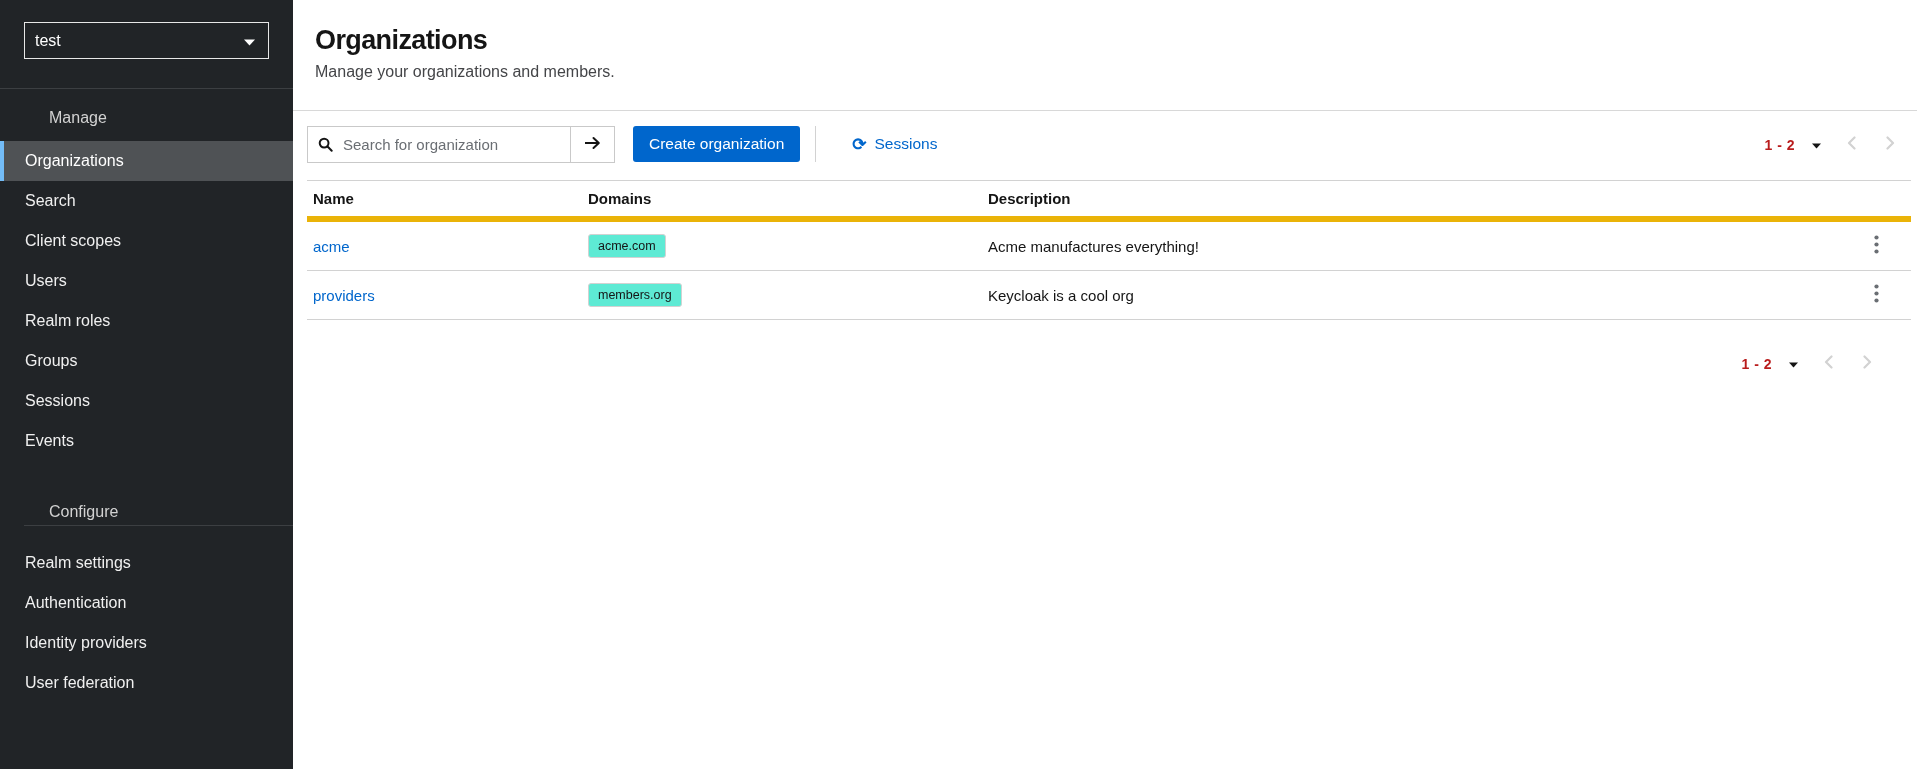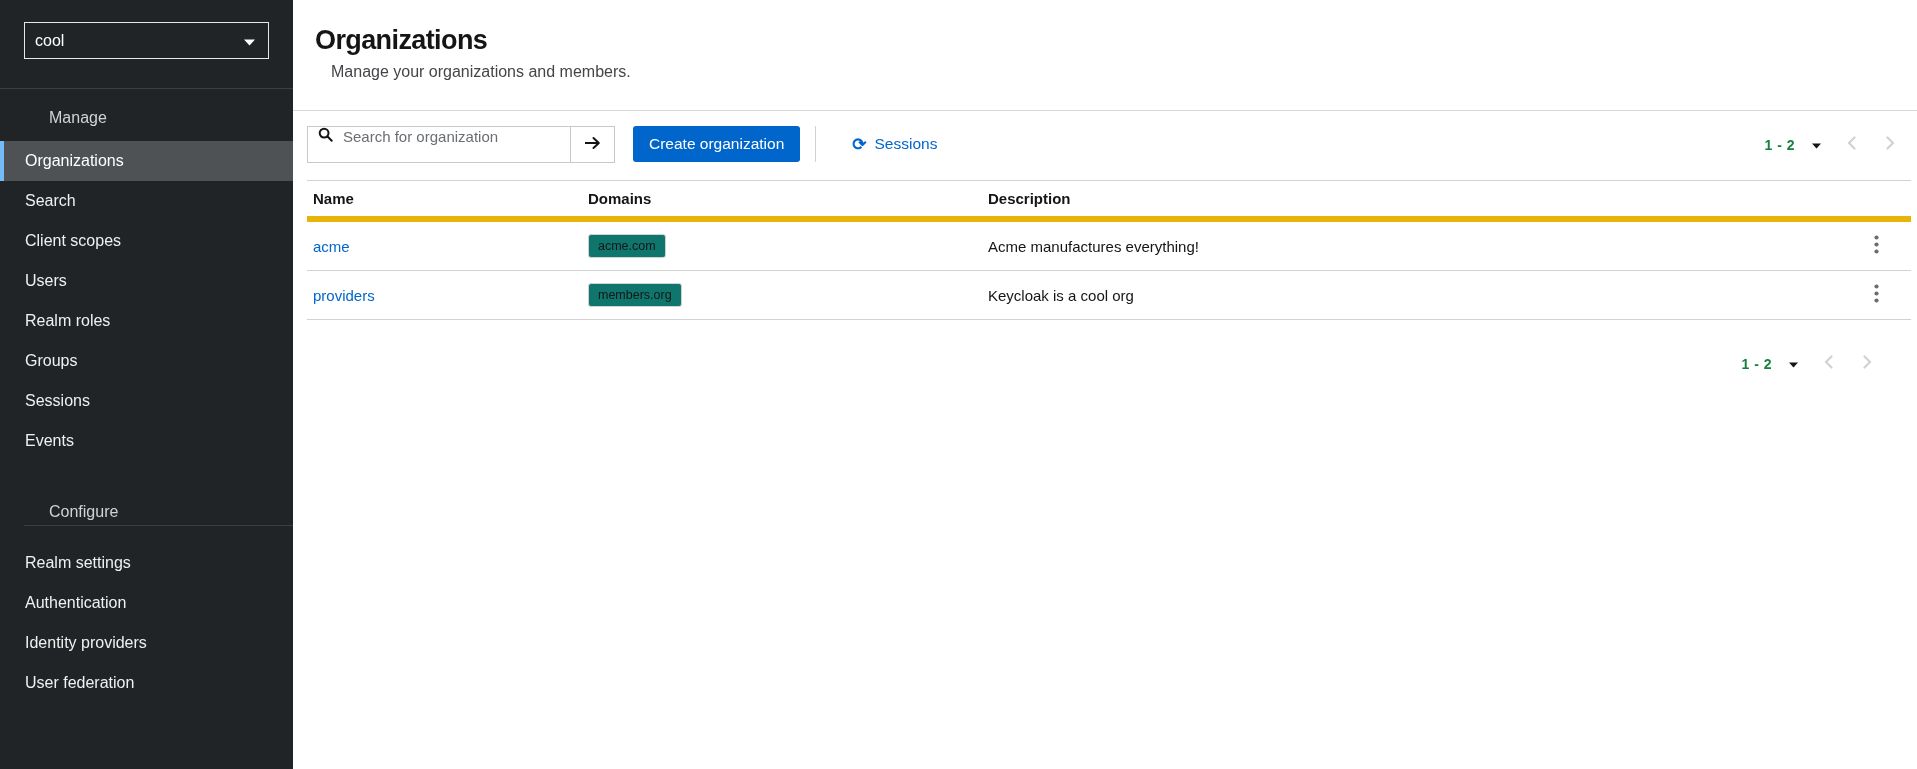--- a/index.html
+++ b/index.html
@@ -46,32 +46,32 @@
   .main { flex:1; display:flex; flex-direction:column; background:#fff; min-width:0; }
 
   .page-header {
     height:111px; padding:26px 24px 0 22px;
     border-bottom:1px solid #d8d8d8;
   }
   .page-title {
     margin:0; font-size:27px; line-height:29px; font-weight:bold;
     letter-spacing:-0.6px; color:#151515;
   }
-  .page-subtitle { margin:8px 0 0 16px; font-size:16px; color:#444548; }
+  .page-subtitle { margin:8px 0 0 0; font-size:16px; color:#444548; }
 
   
   .toolbar {
     height:69px; padding:15px 22px 0 14px;
     display:flex; align-items:flex-start; position:relative;
   }
   .search-group {
     display:flex; width:308px; height:37px;
     border:1px solid #c9c9c9; background:#fff;
   }
-  .search-input-wrap { flex:1; display:flex; align-items:flex-start; padding-left:10px; }
+  .search-input-wrap { flex:1; display:flex; align-items:center; padding-left:10px; }
   .search-icon { display:flex; align-items:center; margin-right:8px; }
   .search-input {
     border:none; outline:none; flex:1; min-width:0;
     font-size:15px; font-family:"Liberation Sans", sans-serif; color:#151515;
   }
   .search-input::placeholder { color:#6a6e73; opacity:1; }
   .search-arrow-btn {
     width:44px; border:none; background:#fff; cursor:pointer;
     border-left:1px solid #c9c9c9; display:flex; align-items:center; justify-content:center;
   }
@@ -84,21 +84,21 @@
   .refresh-btn {
     margin-left:30px; height:36px; display:flex; align-items:center; gap:8px;
     background:none; border:none; cursor:pointer;
     color:#0066cc; font-size:15.5px; font-family:"Liberation Sans", sans-serif;
   }
   .refresh-glyph { font-size:17px; font-weight:bold; line-height:1; }
 
   
   .pager { display:flex; align-items:center; height:37px; }
   .pager.top { position:absolute; right:22px; top:15px; }
-  .pager-range { font-size:14px; font-weight:bold; color:#15803d; letter-spacing:0.5px; }
+  .pager-range { font-size:14px; font-weight:bold; color:#b91c1c; letter-spacing:0.5px; }
   .pager-btn {
     background:none; border:none; padding:0; cursor:pointer;
     display:flex; align-items:center; justify-content:center;
   }
   .pager-caret { margin-left:17px; }
   .pager-nav { margin-left:26px; }
   .pager-nav.next { margin-left:30px; }
   .pagination-row {
     display:flex; justify-content:flex-end; padding-right:45px; margin-top:25px;
   }
@@ -110,36 +110,36 @@
   }
   .thead {
     height:42px; border-top:1px solid #d2d2d2; border-bottom:6px solid #eab308;
   }
   .th { font-size:15px; font-weight:bold; color:#151515; padding-left:6px; }
   .trow { height:49px; border-bottom:1px solid #d2d2d2; }
   .td { padding-left:6px; font-size:15px; color:#151515; }
   .org-link { color:#0066cc; text-decoration:none; cursor:pointer; }
   .domain-chip {
     display:inline-block; border:1px solid #d2d2d2; border-radius:3px;
-    padding:4px 9px; font-size:12.5px; color:#151515; background:#0f766e;
+    padding:4px 9px; font-size:12.5px; color:#151515; background:#5eead4;
   }
   .kebab-cell { display:flex; justify-content:center; }
   .kebab-btn {
     background:none; border:none; cursor:pointer; padding:6px 10px;
     display:flex; align-items:center; justify-content:center;
   }
 </style>
 </head>
 <body>
 
 <div class="app">
 
   <nav class="sidebar">
     <div class="realm-selector">
-      <span class="realm-name">cool</span>
+      <span class="realm-name">test</span>
       <span>
         <svg width="11" height="7" viewBox="0 0 11 7">
             <polygon points="0,0.5 11,0.5 5.5,6.5" fill="#ffffff"></polygon>
           </svg>
       </span>
     </div>
     <div class="sb-divider"></div>
 
     <div class="section-label">Manage</div>
     <ul class="nav-list">

